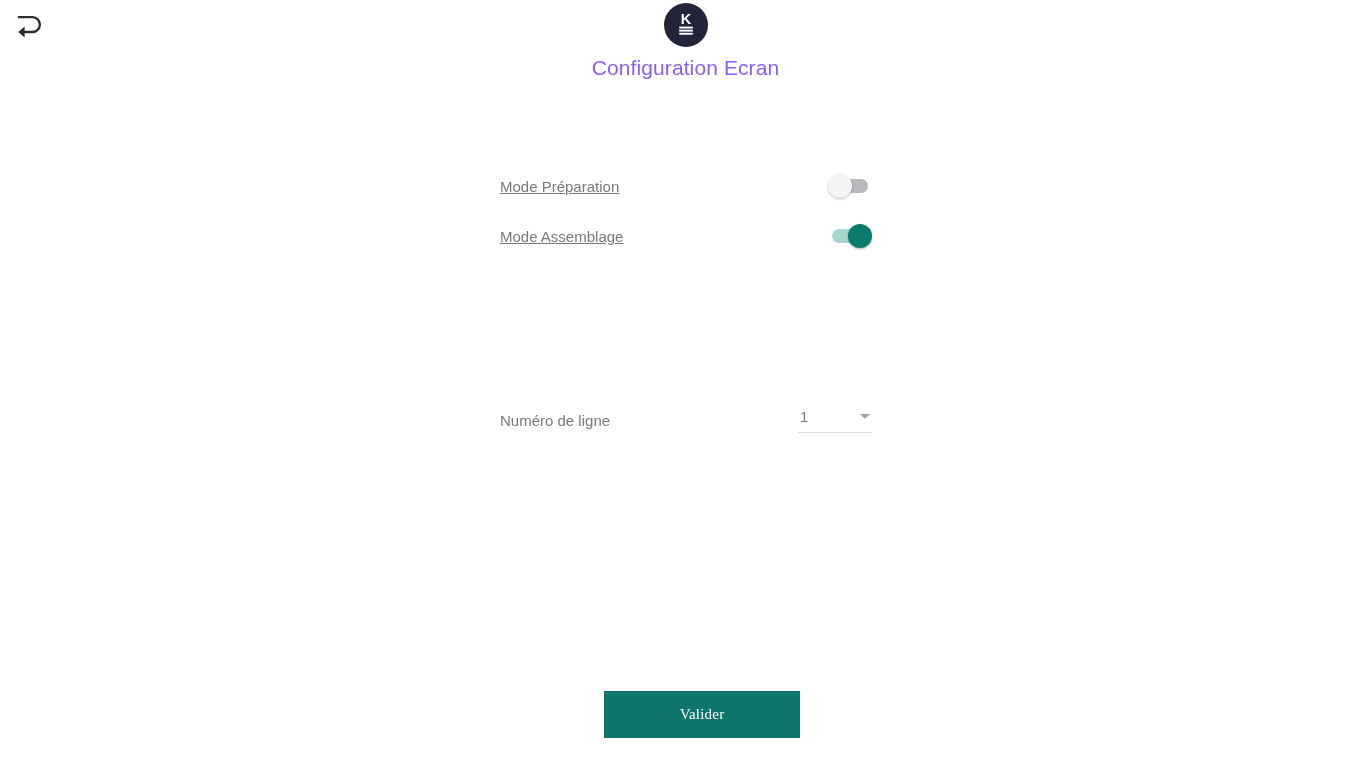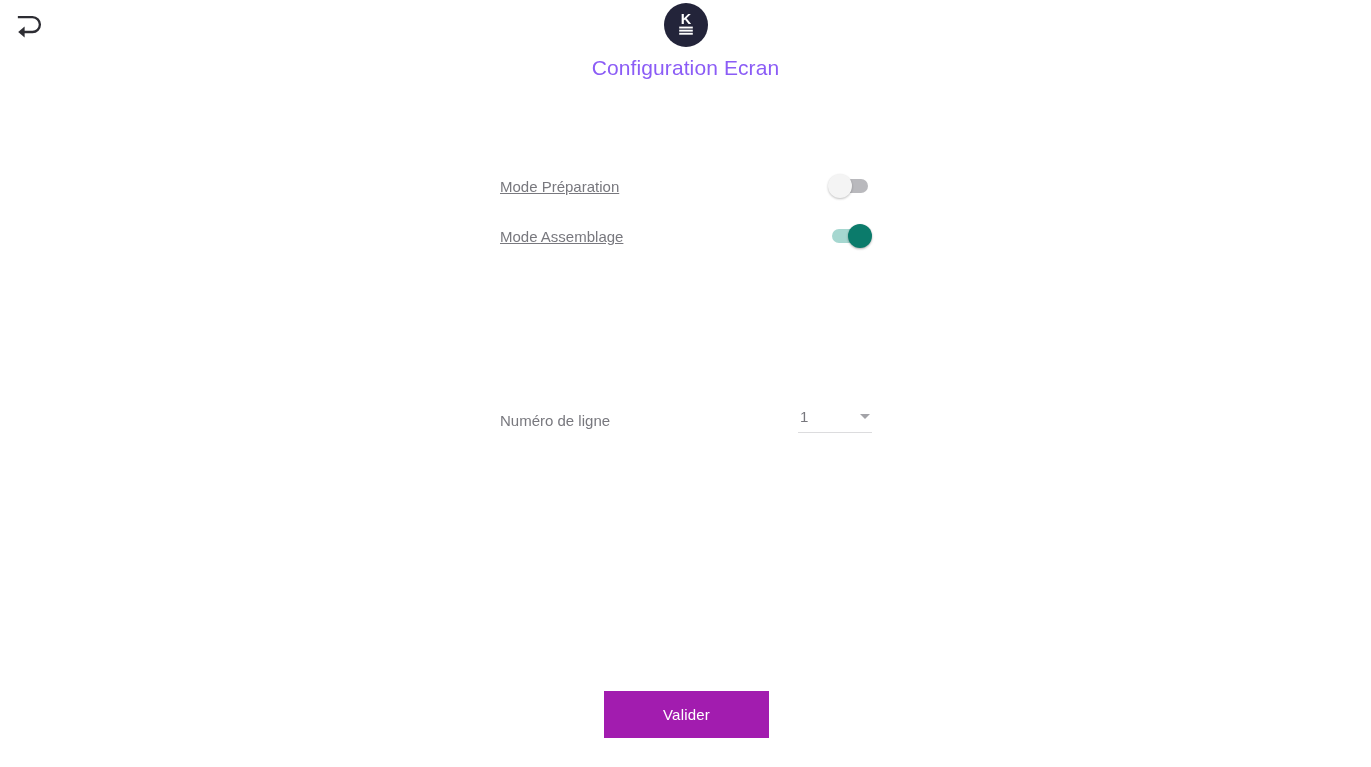--- a/index.html
+++ b/index.html
@@ -171,27 +171,27 @@
     border-right: 5.5px solid transparent;
     border-top: 5.5px solid #a3a3a8;
     margin-right: 2px;
   }
 
   
   .validate-btn {
     position: absolute;
     left: 604px;
     top: 691px;
-    width: 165px;
+    width: 196px;
     height: 47px;
-    background: #a21caf;
+    background: #0f766e;
     border: none;
     color: #ffffff;
     font-size: 15px;
-    font-family: Liberation Sans, sans-serif;
+    font-family: Liberation Serif, serif;
     letter-spacing: 0.2px;
     cursor: pointer;
     display: flex;
     align-items: center;
     justify-content: center;
   }
 </style>
 </head>
 <body>
 

